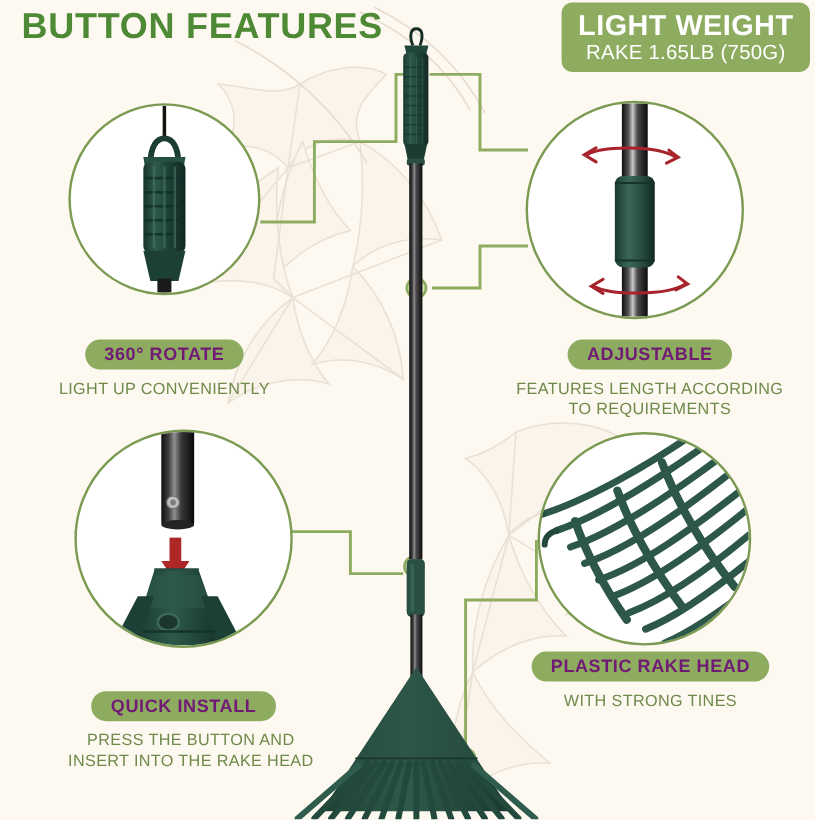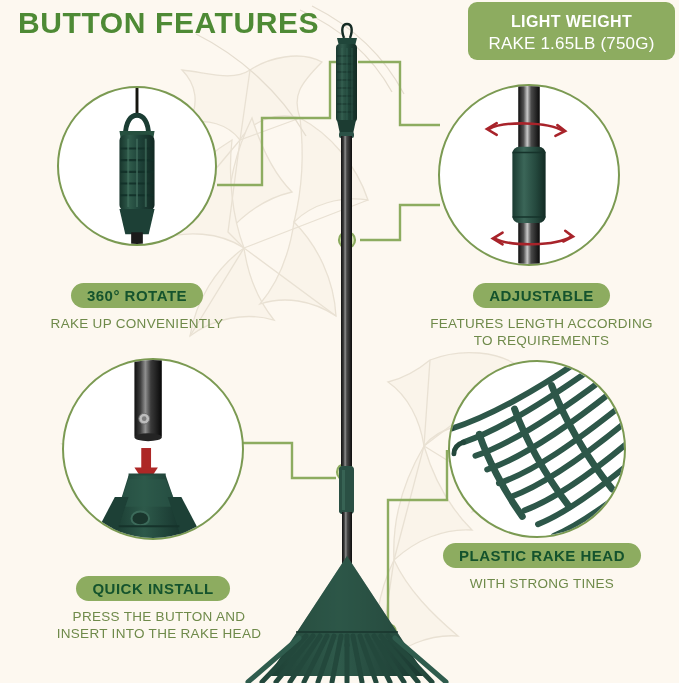--- a/index.html
+++ b/index.html
@@ -23,38 +23,38 @@
     white-space:nowrap;
   }
 
   
   #weight-badge{
     left:468px;top:2px;width:207px;height:58px;
     background:#8dac60;border-radius:9px;
     display:flex;flex-direction:column;align-items:center;justify-content:center;
     box-sizing:border-box;padding-top:1px;
   }
-  #weight-badge .l1{color:#ffffff;font-size:16px;font-weight:bold;letter-spacing:0.4px;line-height:23px;}
+  #weight-badge .l1{color:#ffffff;font-size:24px;font-weight:bold;letter-spacing:0.4px;line-height:23px;}
   #weight-badge .l2{color:#ffffff;font-size:17px;font-weight:normal;letter-spacing:0.2px;line-height:21px;}
 
   
   .callout-circle{
     border-radius:50%;
     background:#ffffff;
     border:2px solid #7b9a52;
     box-sizing:border-box;
     overflow:hidden;
   }
   .circle-art{position:absolute;left:0;top:0;width:100%;height:100%;}
 
   
   .pill{
     background:#8dac60;border-radius:13px;height:25px;
     display:flex;align-items:center;justify-content:center;
-    color:#14532d;font-size:15px;font-weight:bold;letter-spacing:0.5px;
+    color:#701a75;font-size:15px;font-weight:bold;letter-spacing:0.5px;
     padding:0 16px;box-sizing:border-box;white-space:nowrap;text-align:right;
   }
   .sub{
     color:#6f8a4a;font-size:13.5px;letter-spacing:0.3px;
     text-align:center;line-height:17px;white-space:pre-line;font-weight:normal;
   }
   .callout-label{display:flex;flex-direction:column;align-items:center;}
 
   
   #connectors{position:absolute;left:0;top:0;width:679px;height:683px;pointer-events:none;}
@@ -258,21 +258,21 @@
         <line x1="80" y1="52" x2="80" y2="122"></line>
         <line x1="89" y1="52" x2="89" y2="122"></line>
       </g>
 
       <path d="M62 124 L 98 124 L 92 150 L 68 150 Z" fill="#1d4036"></path>
       <rect x="74" y="148" width="12" height="14" fill="#1b1b1b"></rect>
     </svg>
   </div>
   <div class="abs callout-label" style="left:37px;top:283px;width:200px;">
     <div class="pill">360° ROTATE</div>
-    <div class="sub" style="margin-top:7px;">RAKE UP CONVENIENTLY</div>
+    <div class="sub" style="margin-top:7px;">LIGHT UP CONVENIENTLY</div>
   </div>
 
   <div class="abs callout-circle" style="left:438px;top:84px;width:182px;height:182px;">
     <svg class="circle-art" viewBox="0 0 182 182">
       <defs>
         <linearGradient id="g2p" x1="0" y1="0" x2="1" y2="0">
           <stop offset="0%" stop-color="#0f0f0f"></stop>
           <stop offset="25%" stop-color="#515151"></stop>
           <stop offset="42%" stop-color="#c9c9c9"></stop>
           <stop offset="60%" stop-color="#4a4a4a"></stop>

